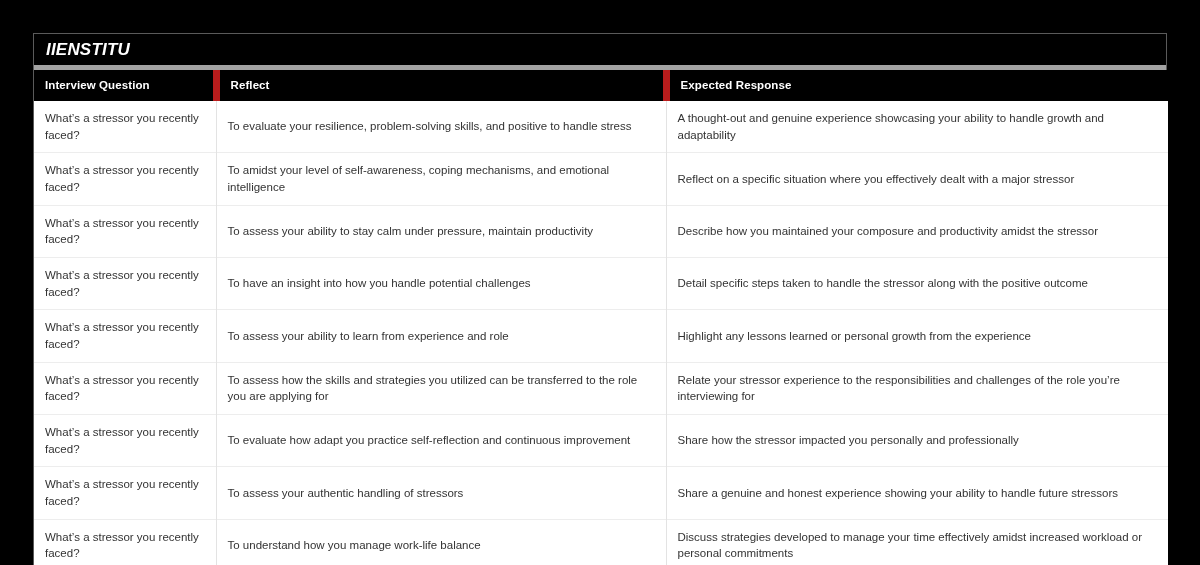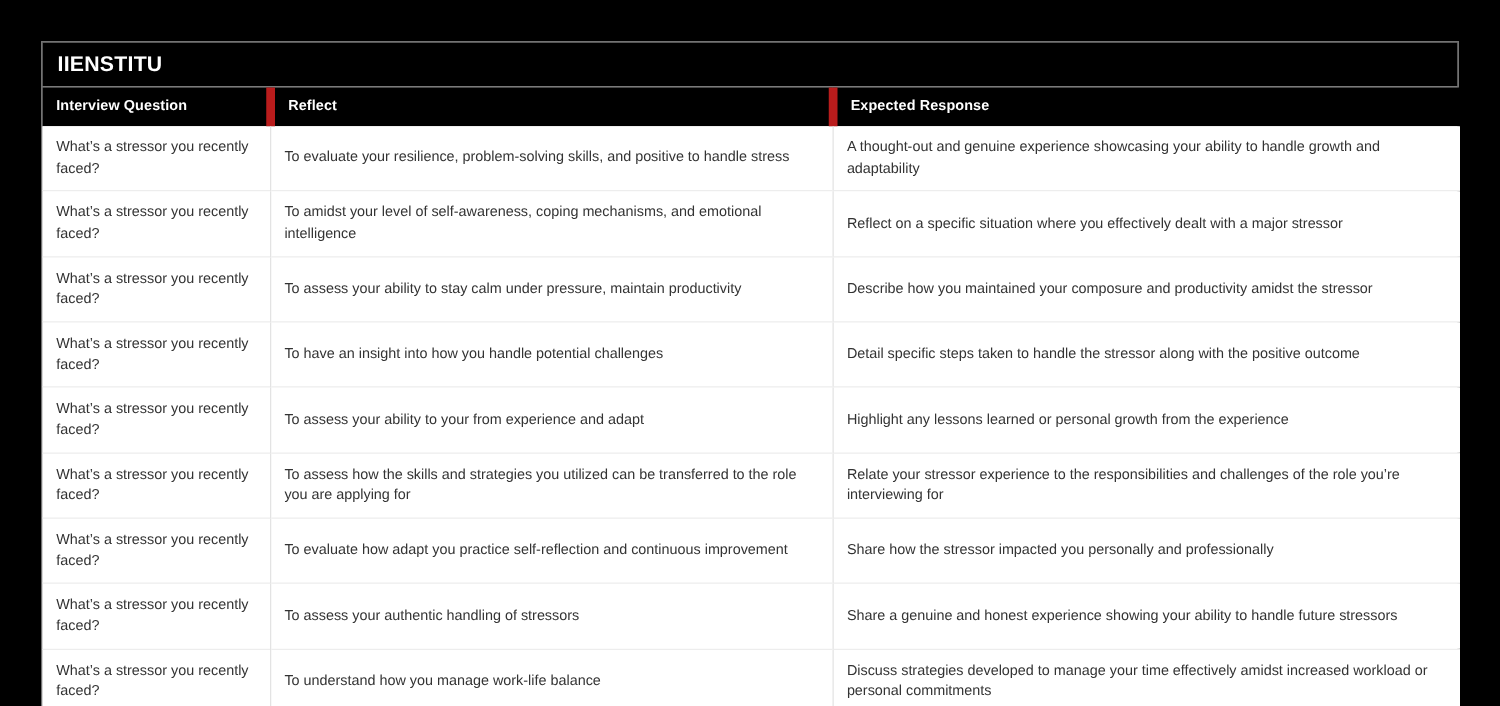--- a/index.html
+++ b/index.html
@@ -32,21 +32,22 @@
   }
 
   
   .brand-bar {
     background: #000000;
     height: 36px;
     display: flex;
     align-items: center;
     padding: 0 0 0 12px;
     box-sizing: border-box;
-    border-bottom: 1px solid #a3a3a3;
+    border-bottom: 5px solid #a3a3a3;
+    font-style: italic;
   }
   .brand-title {
     color: #ffffff;
     font-size: 17px;
     font-weight: bold;
     letter-spacing: 0.2px;
     line-height: 1;
   }
 
   
@@ -129,21 +130,21 @@
             <td>To assess your ability to stay calm under pressure, maintain productivity</td>
             <td>Describe how you maintained your composure and productivity amidst the stressor</td>
           </tr>
           <tr>
             <td>What’s a stressor you recently faced?</td>
             <td>To have an insight into how you handle potential challenges</td>
             <td>Detail specific steps taken to handle the stressor along with the positive outcome</td>
           </tr>
           <tr>
             <td>What’s a stressor you recently faced?</td>
-            <td>To assess your ability to your from experience and adapt</td>
+            <td>To assess your ability to learn from experience and role</td>
             <td>Highlight any lessons learned or personal growth from the experience</td>
           </tr>
           <tr>
             <td>What’s a stressor you recently faced?</td>
             <td>To assess how the skills and strategies you utilized can be transferred to the role you are applying for</td>
             <td>Relate your stressor experience to the responsibilities and challenges of the role you’re interviewing for</td>
           </tr>
           <tr>
             <td>What’s a stressor you recently faced?</td>
             <td>To evaluate how adapt you practice self-reflection and continuous improvement</td>

